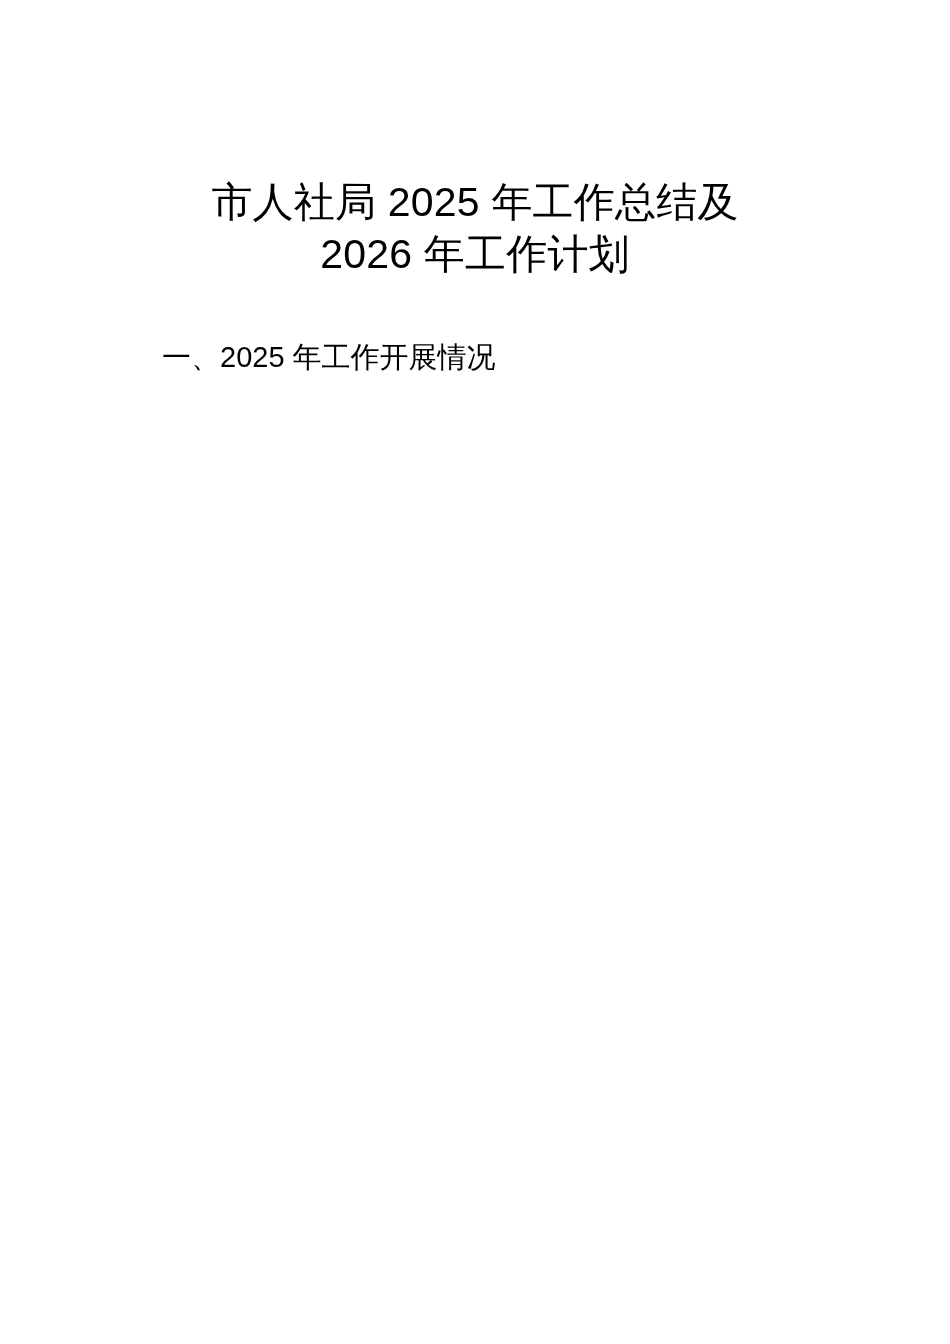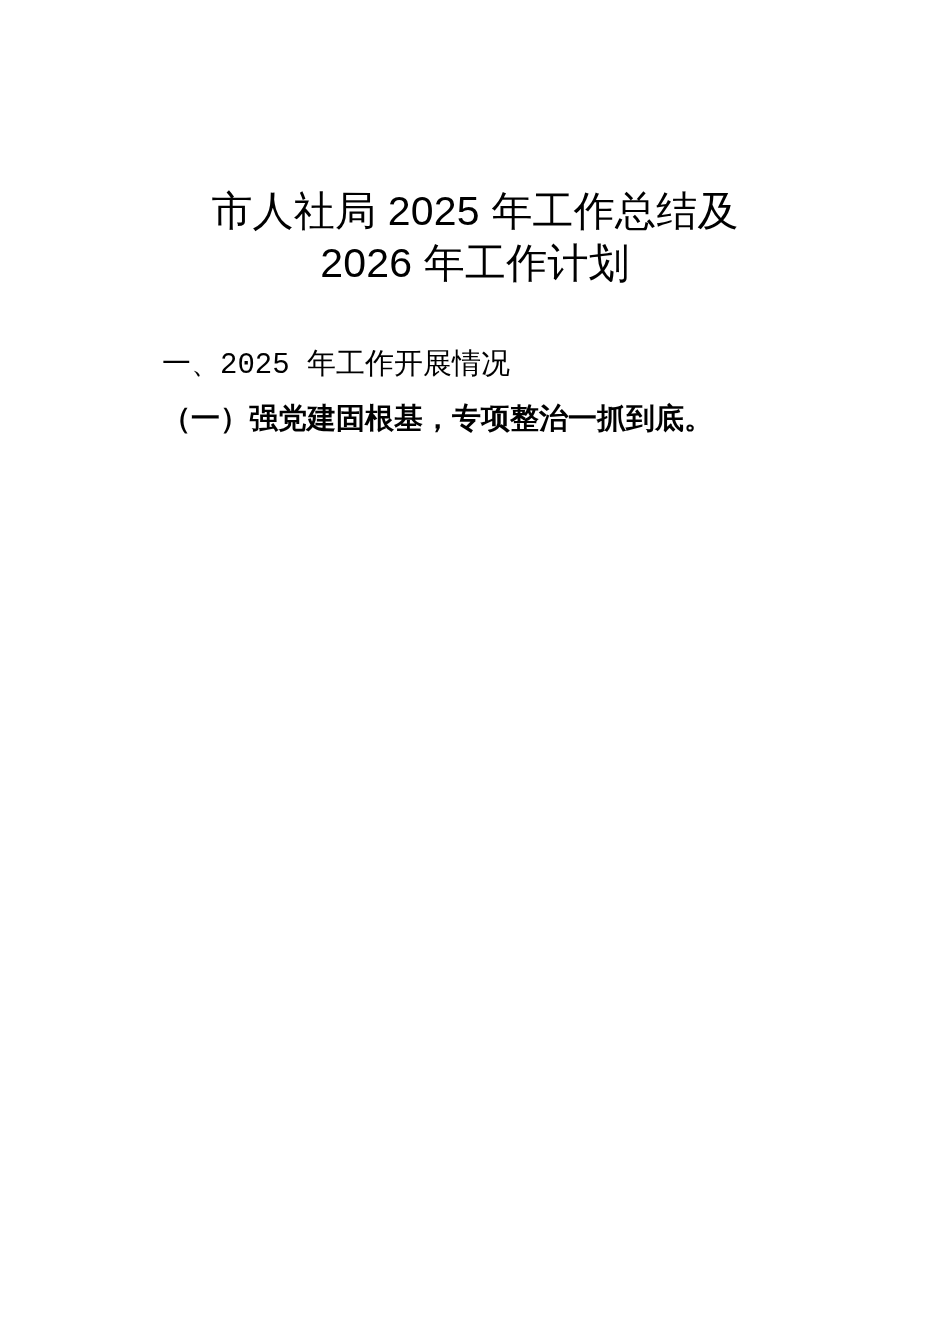--- a/index.html
+++ b/index.html
@@ -16,21 +16,21 @@
     width: 950px;
     height: 1344px;
     margin: 0 auto;
     background: #ffffff;
     overflow: hidden;
     box-sizing: border-box;
   }
   .content {
     position: absolute;
     left: 104px;
-    top: 9px;
+    top: 0;
     width: 742px;
   }
   .doc-title {
     margin: 0;
     padding: 0;
     padding-top: 176px;
     font-size: 41px;
     font-weight: 400;
     line-height: 52px;
     text-align: center;
@@ -52,21 +52,20 @@
     word-break: break-all;
   }
   .heading-num {
     margin: 0;
     padding: 0;
     font-size: 29px;
     line-height: 52px;
     font-weight: 400;
     text-indent: 58px;
     text-align: left;
-    font-family: Liberation Mono, monospace;
   }
   .heading-sub {
     margin: 0;
     padding: 0;
     font-size: 29px;
     line-height: 52px;
     font-weight: 700;
     text-indent: 58px;
     text-align: left;
   }
@@ -78,17 +77,16 @@
   <div class="content">
 
     <h1 class="doc-title">市人社局 2025 年工作总结及
 2026 年工作计划</h1>
 
     <div class="spacer-after-title"></div>
 
 
     <p class="heading-num">一、2025 年工作开展情况</p>
 
-    <p class="heading-sub">（一）强党建固根基，专项整治一抓到底。</p>
 
 
   </div>
 </div>
 
 </body></html>

